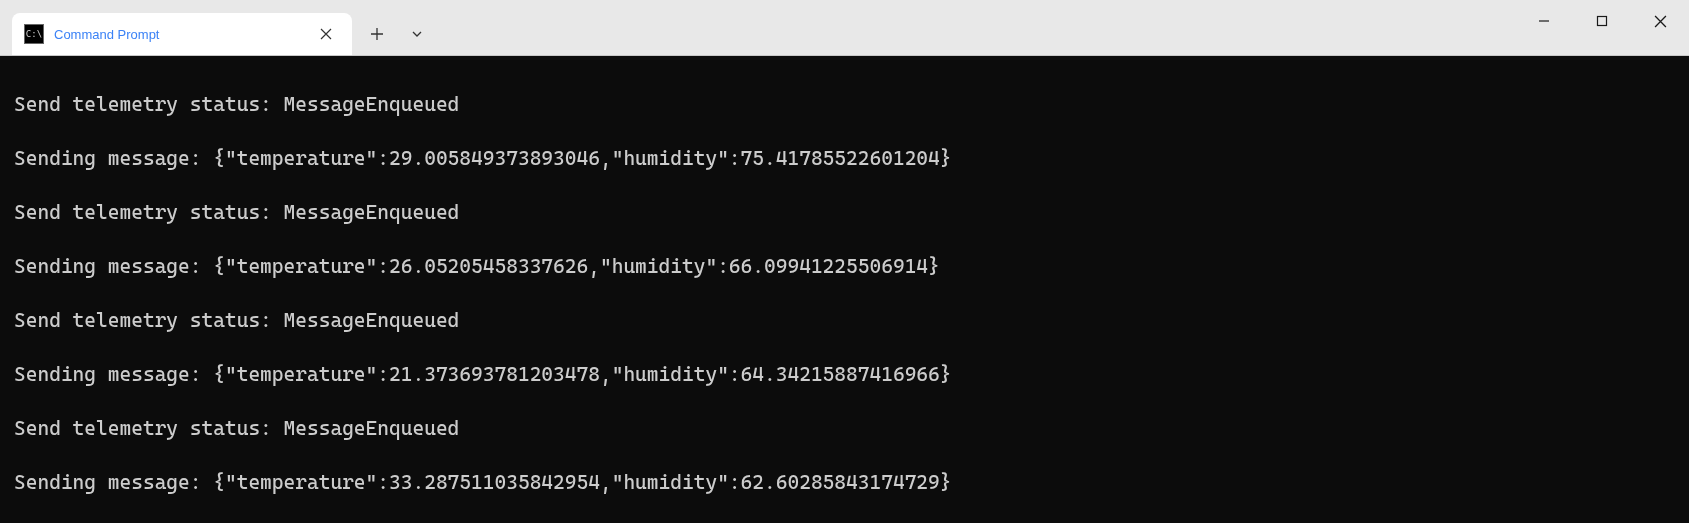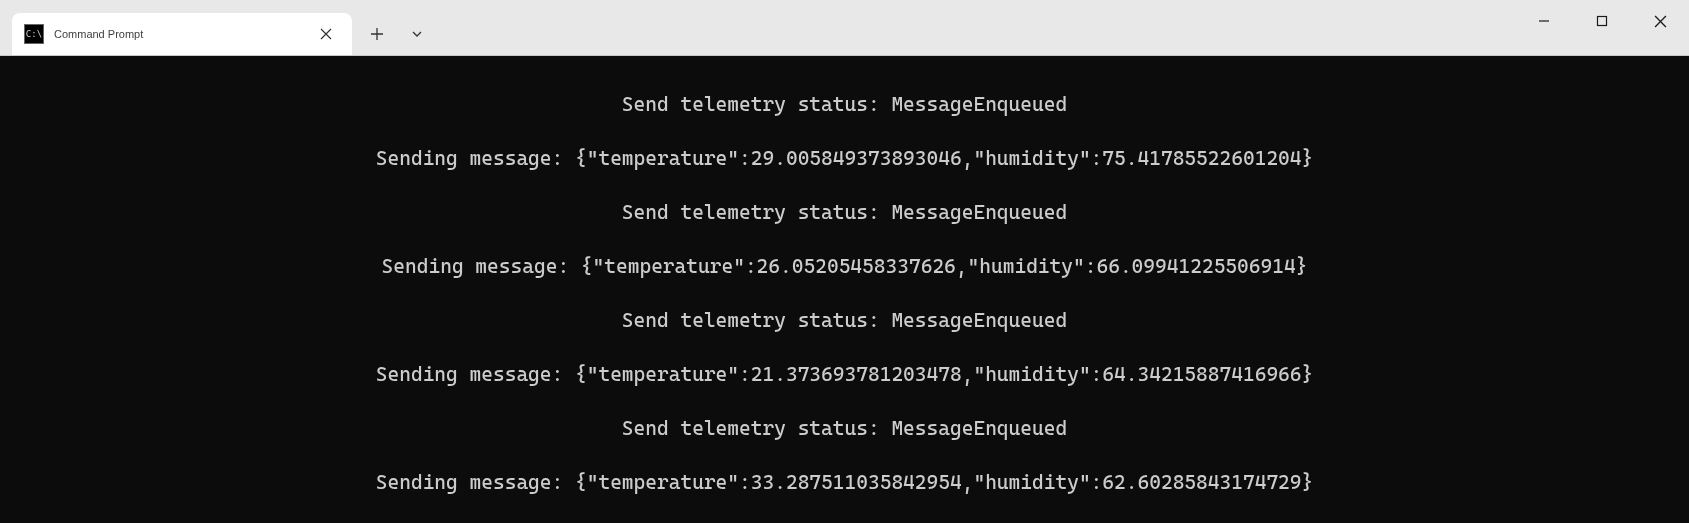--- a/index.html
+++ b/index.html
@@ -26,21 +26,21 @@
     gap: 10px;
     position: relative;
   }
   .tab-icon {
     width: 20px; height: 20px;
     background: #000;
     border: 1px solid #666;
     display: flex; align-items: center; justify-content: center;
   }
   .tab-icon span { color: #ccc; font-family: Consolas, monospace; font-size: 9px; line-height: 1; }
-  .tab-title { font-size: 11px; color: #404040; flex: 1; }
+  .tab-title { font-size: 13px; color: #3b82f6; flex: 1; }
   .tab-close {
     width: 24px; height: 24px; display: flex; align-items: center; justify-content: center;
     color: #333; border-radius: 4px; cursor: pointer;
   }
   .new-tab {
     width: 38px; height: 38px; display: flex; align-items: center; justify-content: center;
     color: #333; margin-left: 6px; margin-bottom: 2px; cursor: pointer; border-radius: 4px;
     font-size: 20px;
   }
   .tab-dropdown {
@@ -58,21 +58,21 @@
     flex: 1;
     background: #0c0c0c;
     padding: 8px 14px;
     font-family: "Cascadia Mono", Consolas, "Courier New", monospace;
     font-size: 20px;
     line-height: 27px;
     color: #cccccc;
     white-space: pre;
     overflow: hidden;
   }
-  .line { display: block; text-align: center; }
+  .line { display: block; }
   svg { display: block; }
 </style>
 </head>
 <body>
 <div class="window">
 
   <div class="titlebar">
     <div class="tab-strip">
       <div class="tab">
         <div class="tab-icon">

